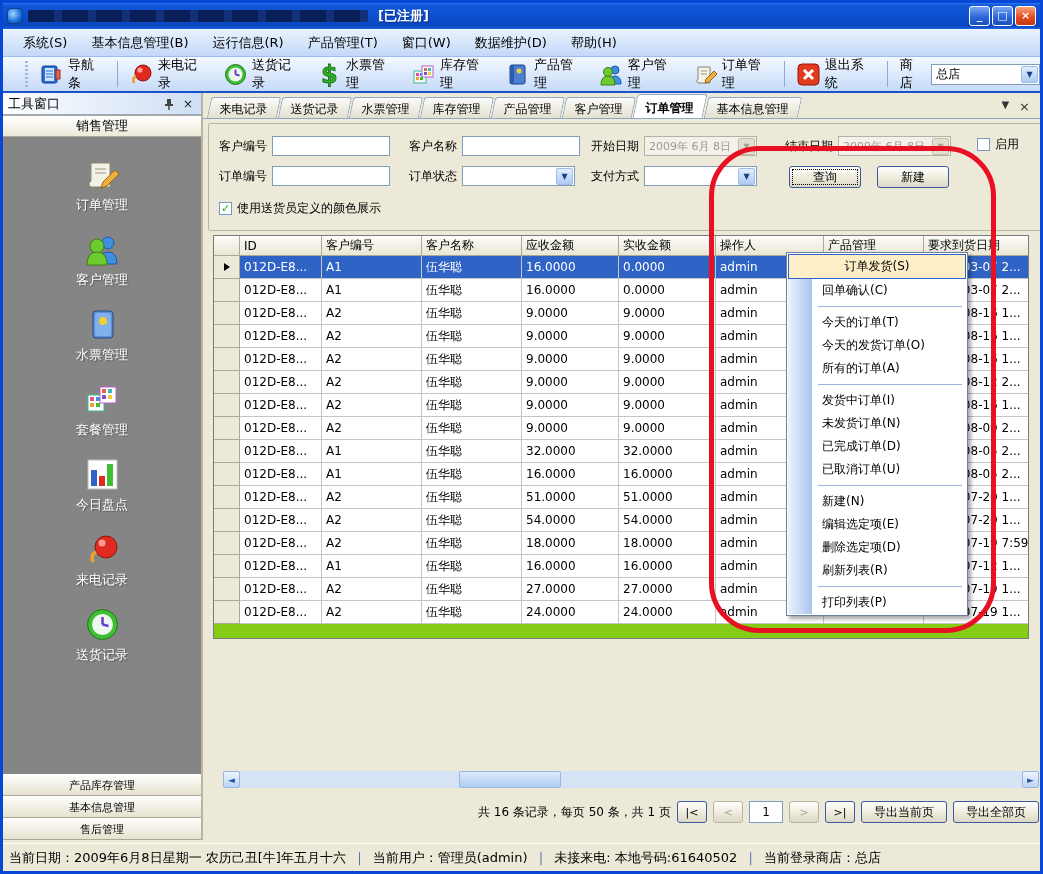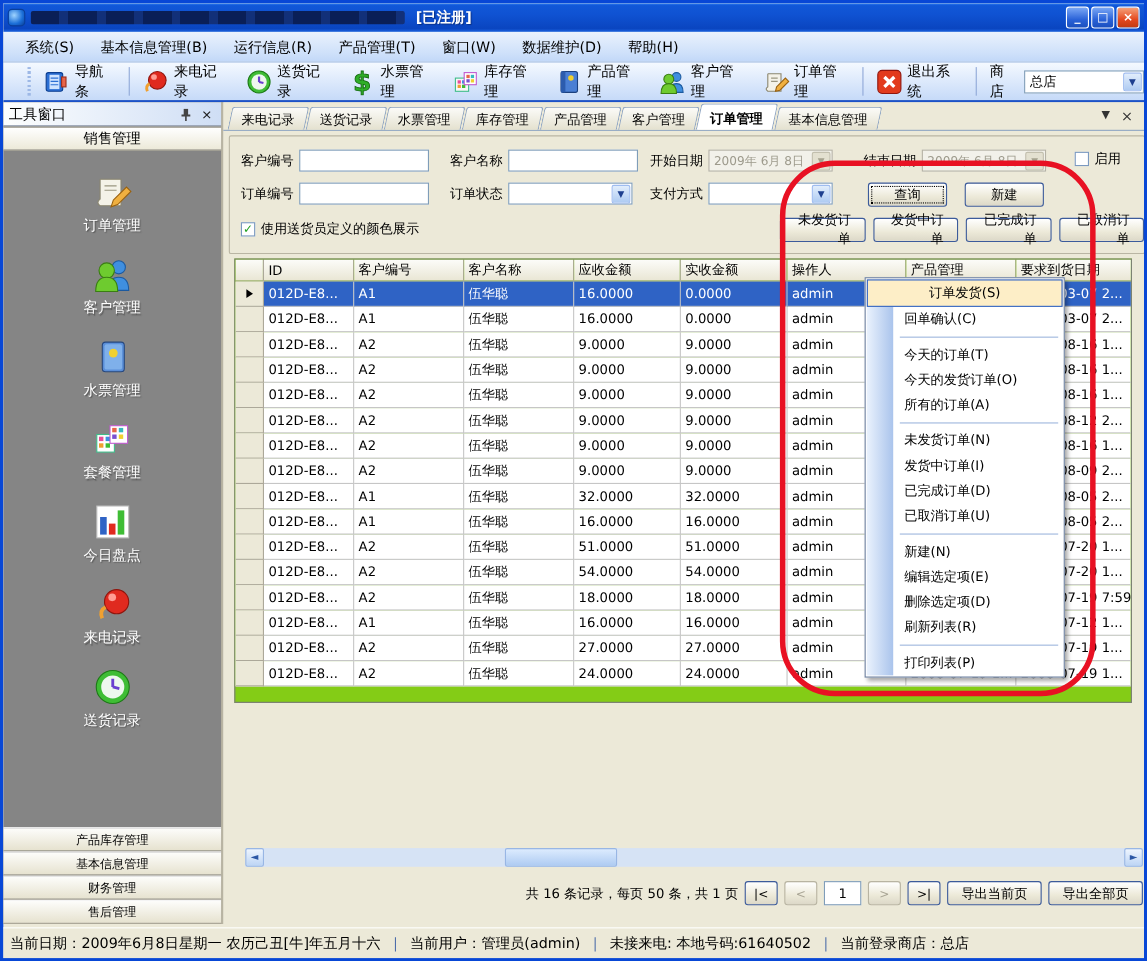--- a/index.html
+++ b/index.html
@@ -359,21 +359,20 @@
               <line x1="18.5" y1="18.5" x2="24.5" y2="20" stroke="#6a3fd0" stroke-width="2.6"></line>
             </svg>
           </span>
         <span class="lb">送货记录</span>
       </div>
     </div>
     <div class="sb-bottom">
 
     <div class="sb-bgroup">产品库存管理</div>
         <div class="sb-bgroup">基本信息管理</div>
-        <div class="sb-bgroup">财务管理</div>
         <div class="sb-bgroup">售后管理</div>
       </div>
   </div>
 
   <div class="content">
 
     <div class="tabbar">
       <span style="display:flex;align-items:flex-end;">
 
       <span class="tab"><span>来电记录</span></span>
@@ -441,26 +440,20 @@
       <div class="frow" style="left:580px;top:42px;">
         <span class="xp-btn focus" style="width:72px;">查询</span>
       </div>
       <div class="frow" style="left:668px;top:42px;">
         <span class="xp-btn" style="width:72px;">新建</span>
       </div>
 
       <div class="frow" style="left:10px;top:76px;">
         <span class="cb">✓</span>
         <span>使用送货员定义的颜色展示</span>
-      </div>
-      <div class="frow" style="left:500px;top:74px;gap:7px;">
-        <span class="xp-btn">未发货订单</span>
-        <span class="xp-btn">发货中订单</span>
-        <span class="xp-btn">已完成订单</span>
-        <span class="xp-btn">已取消订单</span>
       </div>
     </div>
 
     <div class="gridarea">
       <div class="grow">
         <span class="th"></span>
         <span class="th">ID</span>
         <span class="th">客户编号</span>
         <span class="th">客户名称</span>
         <span class="th">应收金额</span>
@@ -689,22 +682,22 @@
 
   <div class="ctxmenu">
 
   <div class="cm-item hot">订单发货(S)</div>
       <div class="cm-item">回单确认(C)</div>
       <div class="cm-item sep"></div>
       <div class="cm-item">今天的订单(T)</div>
       <div class="cm-item">今天的发货订单(O)</div>
       <div class="cm-item">所有的订单(A)</div>
       <div class="cm-item sep"></div>
+      <div class="cm-item">发货中订单(I)</div>
       <div class="cm-item">未发货订单(N)</div>
-      <div class="cm-item">发货中订单(I)</div>
       <div class="cm-item">已完成订单(D)</div>
       <div class="cm-item">已取消订单(U)</div>
       <div class="cm-item sep"></div>
       <div class="cm-item">新建(N)</div>
       <div class="cm-item">编辑选定项(E)</div>
       <div class="cm-item">删除选定项(D)</div>
       <div class="cm-item">刷新列表(R)</div>
       <div class="cm-item sep"></div>
       <div class="cm-item">打印列表(P)</div>
     </div>

